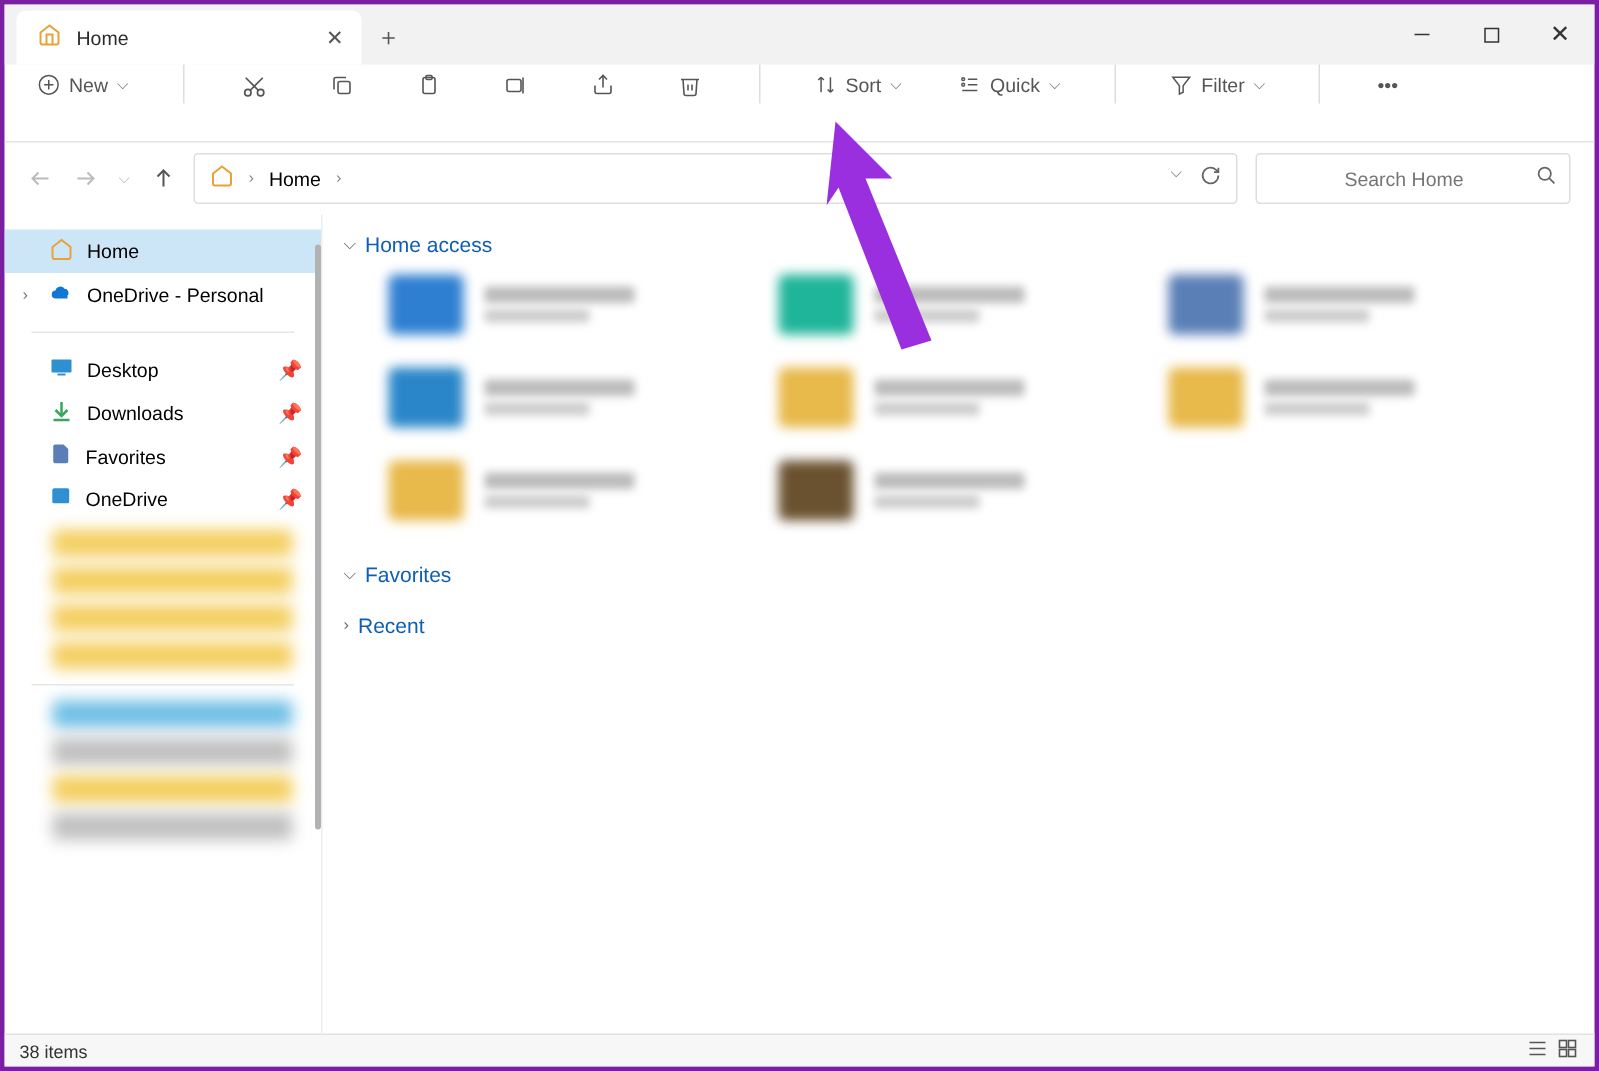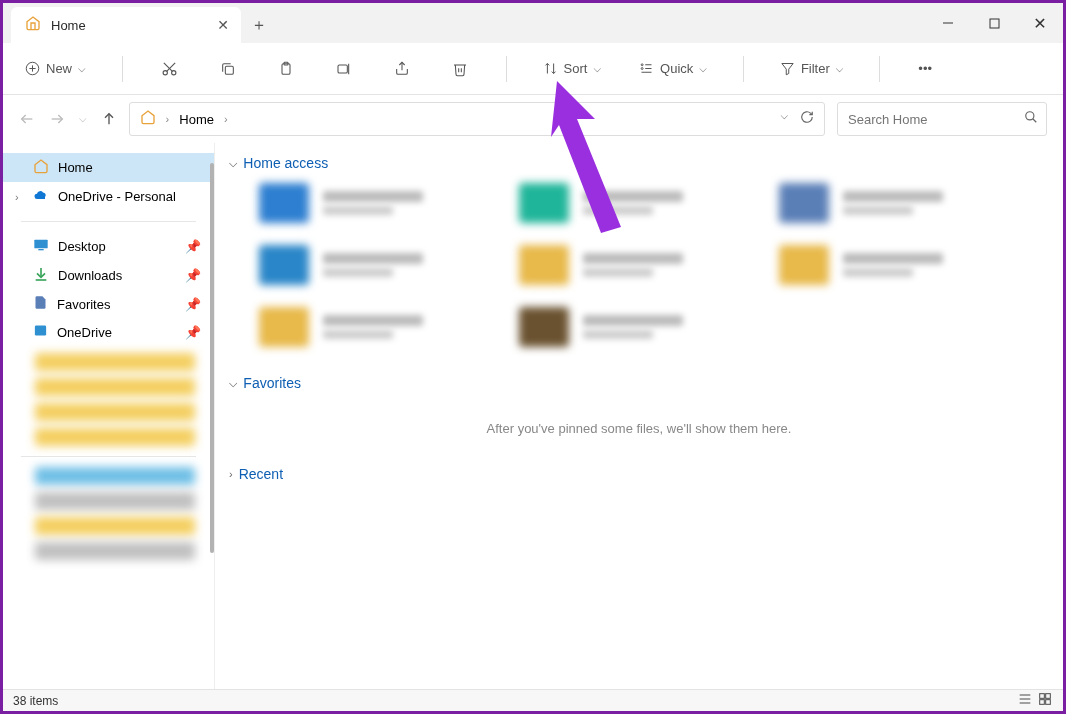--- a/index.html
+++ b/index.html
@@ -5,37 +5,37 @@
 * { margin:0; padding:0; box-sizing:border-box; font-family:"Segoe UI",Arial,sans-serif; }
 body { width:1066px; height:714px; background:#fff; border:3px solid #7b1fa2; position:relative; overflow:hidden; }
 .titlebar { height:40px; background:#f2f2f2; display:flex; align-items:flex-end; }
 .tab { display:flex; align-items:center; height:36px; background:#fff; border-radius:6px 6px 0 0; padding:0 12px 0 14px; margin-left:8px; min-width:230px; gap:10px; }
 .tab .ticon { color:#e8a23a; }
 .tab .tlabel { flex:1; font-size:13px; color:#2b2b2b; }
 .tab .tclose { color:#555; font-size:14px; cursor:pointer; }
 .newtab { width:36px; height:36px; display:flex; align-items:center; justify-content:center; color:#555; cursor:pointer; }
 .winctrls { margin-left:auto; display:flex; }
 .winbtn { width:46px; height:40px; display:flex; align-items:center; justify-content:center; color:#333; cursor:pointer; }
-.toolbar { height:52px; border-bottom:1px solid #e3e3e3; display:flex; align-items:center; padding:0 14px; gap:22px; }
+.toolbar { height:52px; border-bottom:1px solid #e3e3e3; display:flex; align-items:flex-start; padding:0 14px; gap:22px; }
 .tbtn { display:flex; align-items:center; gap:6px; color:#555; font-size:13px; padding:6px 8px; border-radius:4px; cursor:pointer; }
 .tbtn svg { stroke:#555; }
 .tbtn.icon-only { padding:6px 10px; }
 .sep { width:1px; height:26px; background:#ddd; margin:0 6px; }
 .chev { font-size:10px; color:#777; }
 .navrow { height:48px; display:flex; align-items:center; padding:0 16px; gap:12px; }
 .navbtns { display:flex; gap:14px; align-items:center; color:#555; }
 .navbtn { cursor:pointer; display:flex; align-items:center; }
 .navbtn.disabled { color:#bbb; cursor:default; }
 .addr { flex:1; display:flex; align-items:center; border:1px solid #ddd; border-radius:3px; padding:5px 10px; gap:10px; height:34px; }
 .addr .hicon { color:#e8a23a; }
 .addr .crumb { font-size:13px; }
 .addr .csep { color:#888; font-size:11px; }
 .addr .endctrls { margin-left:auto; display:flex; gap:12px; color:#666; }
 .search { width:210px; border:1px solid #ddd; border-radius:3px; height:34px; display:flex; align-items:center; padding:0 10px; }
-.search input { border:none; outline:none; flex:1; font-size:13px; color:#a16207; }
+.search input { border:none; outline:none; flex:1; font-size:13px; color:#a16207;text-align:center; }
 .search .sicon { color:#666; }
 .body { display:flex; height:calc(100% - 160px); }
 .sidebar { width:212px; border-right:1px solid #eee; padding:10px 0; overflow:hidden; }
 .sitem { display:flex; align-items:center; padding:5px 12px 5px 30px; font-size:13px; gap:9px; cursor:pointer; position:relative; }
 .sitem.active { background:#cde6f7; }
 .sitem .pin { margin-left:auto; color:#888; }
 .sitem .expand { position:absolute; left:12px; color:#777; font-size:11px; }
 .sblur { width:160px; height:18px; background:#f4cf60; border-radius:3px; filter:blur(5px); margin:7px 0 7px 32px; }
 .sblur.blue { background:#6fbfe6; }
 .sblur.gray { background:#c0c0c0; }
@@ -333,21 +333,20 @@
             <div class="l1"></div>
             <div class="l2"></div>
           </div>
     </div>
       </div>
 
     <div class="section-head" style="margin-top:22px">
       <span class="car">⌵</span>
       <span>Favorites</span>
     </div>
-    <div class="favmsg">After you've pinned some files, we'll show them here.</div>
 
     <div class="section-head">
       <span class="car">›</span>
       <span>Recent</span>
     </div>
   </div>
 </div>
 
 <div class="scrollind"></div>
 

